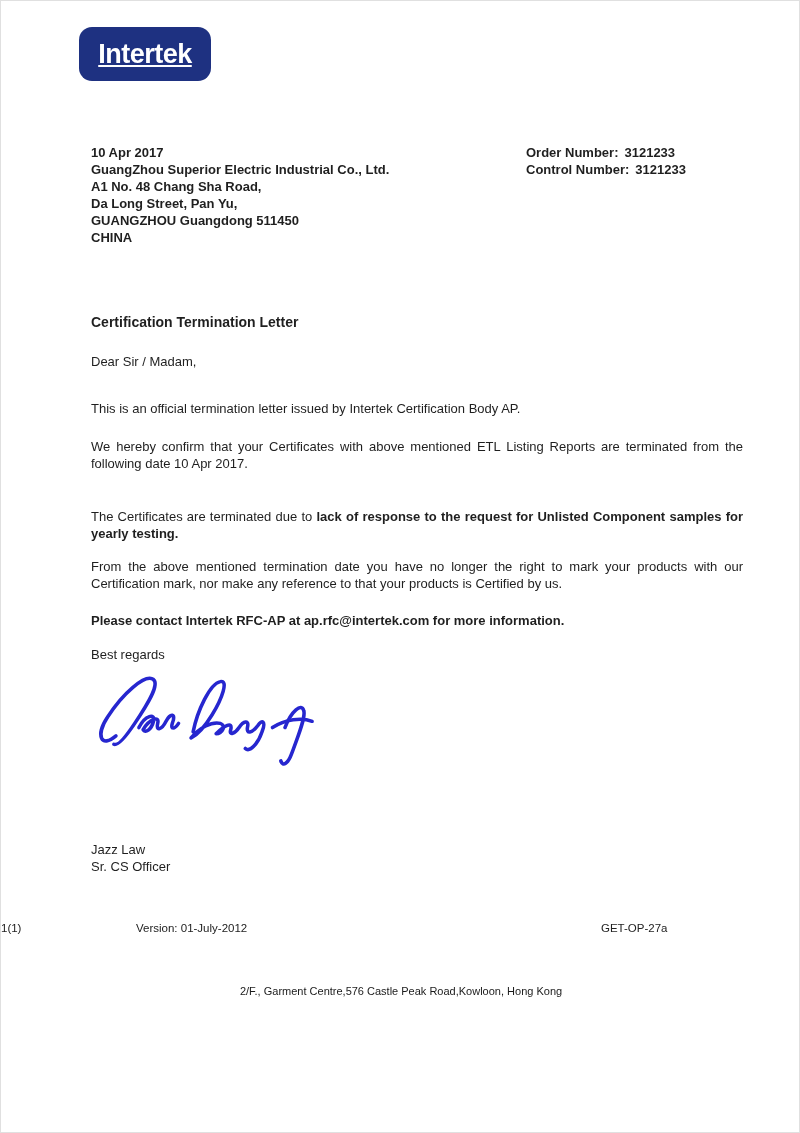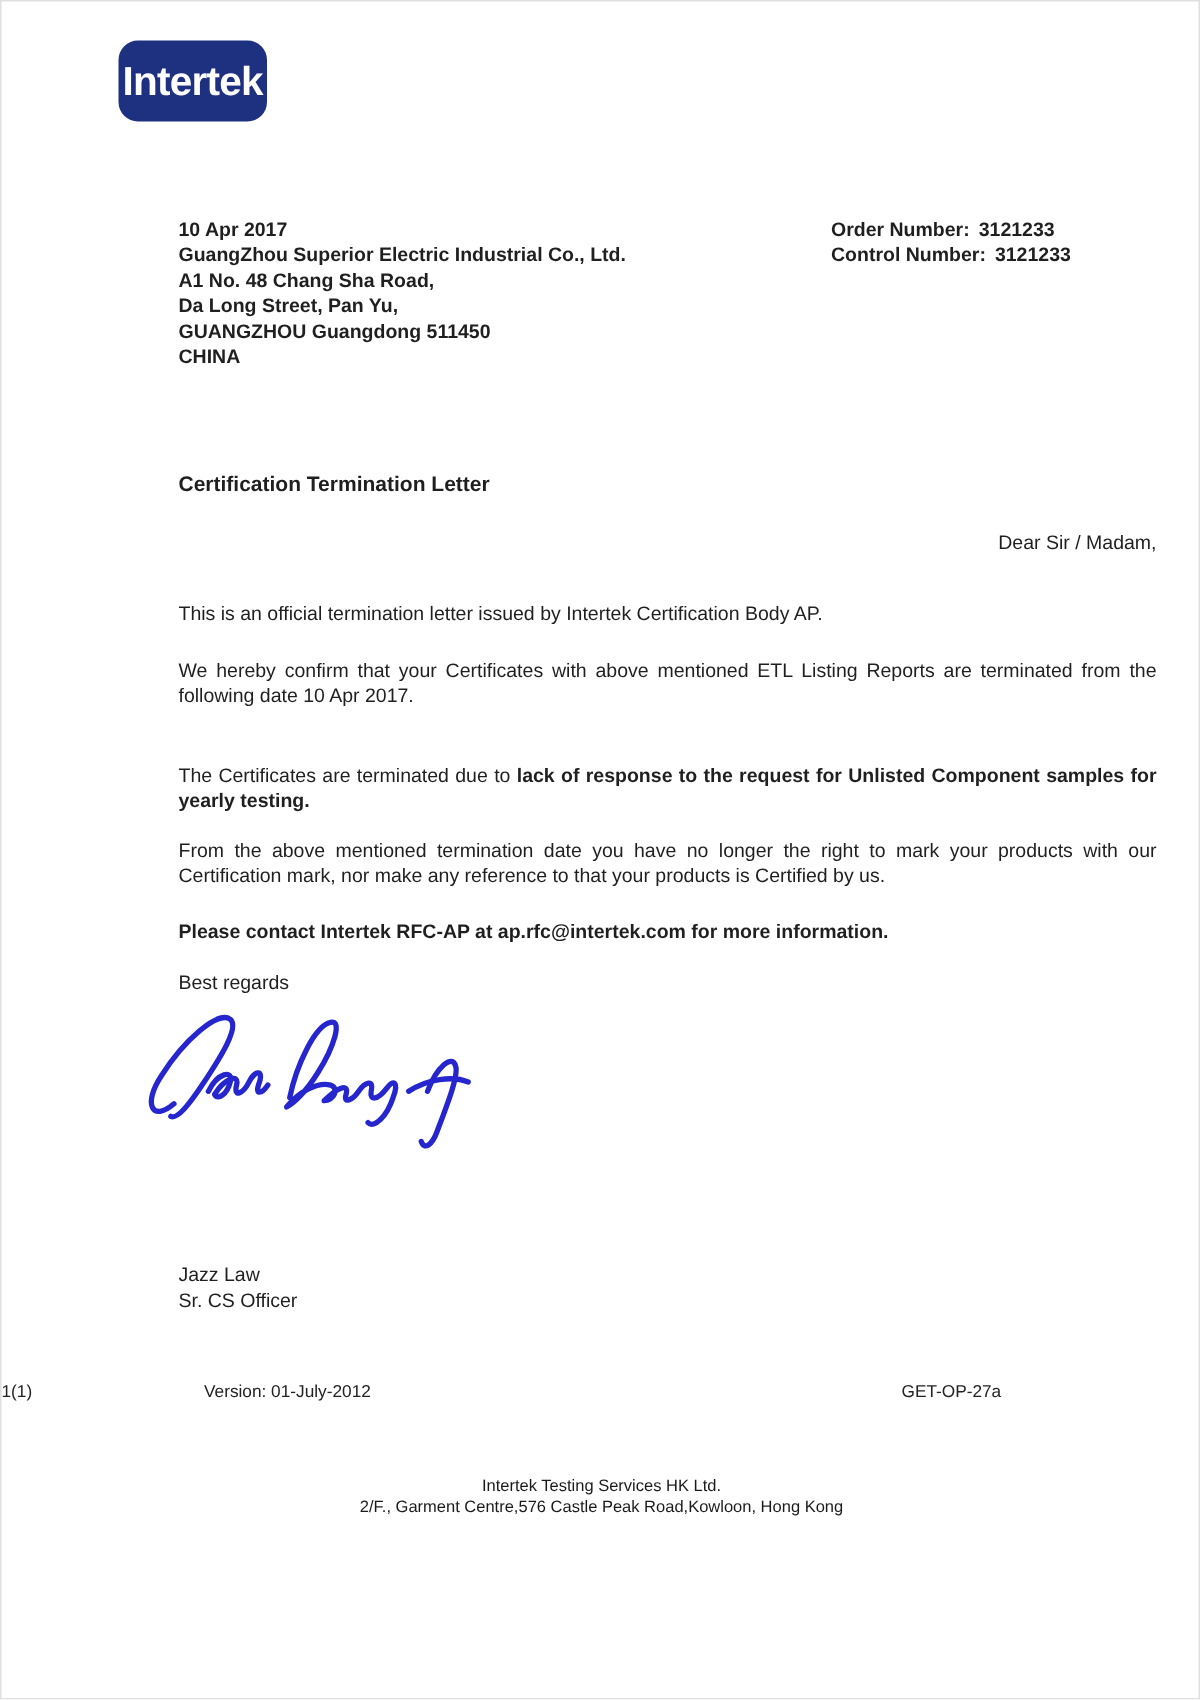--- a/index.html
+++ b/index.html
@@ -13,41 +13,42 @@
     width: 800px;
     height: 1133px;
     background: #ffffff;
     border: 1px solid #e0e0e0;
     overflow: hidden;
   }
   .logo {
     position: absolute;
     left: 78px;
     top: 26px;
-    width: 99px;
+    width: 132px;
     height: 54px;
     border-radius: 13px;
     display: flex;
     align-items: center;
     justify-content: center;
     color: #ffffff;
     font-size: 27px;
     font-weight: bold;
     letter-spacing: -0.5px;
+    text-decoration: underline;
   }
-  .block { position: absolute; left: 90px; width: 652px; font-size: 13px; line-height: 17px; margin-left: 28px; }
+  .block { position: absolute; left: 90px; width: 652px; font-size: 13px; line-height: 17px; }
   .bold { font-weight: bold; }
   .justify { text-align: justify; }
   .address { top: 143px; font-weight: bold; }
   .orders { top: 143px; left: 525px; width: 230px; font-weight: bold; }
   .orders .row { display: flex; }
   .orders .lbl { margin-right: 6px; }
   .subject { top: 262px; width: 658px; }
   .title { top: 311px; font-size: 14px; line-height: 20px; font-weight: bold; }
-  .salutation { top: 352px; text-align: right; }
+  .salutation { top: 352px; }
   .p1 { top: 399px; }
   .p2 { top: 437px; }
   .p3 { top: 507px; }
   .p4 { top: 557px; }
   .p5 { top: 611px; font-weight: bold; }
   .closing { top: 645px; }
   .sig-wrap { position: absolute; left: 92px; top: 668px; width: 240px; height: 115px; }
   .signer { top: 840px; }
   .version-row { position: absolute; top: 921px; left: 0; width: 800px; font-size: 11.5px; color: #222; }
   .version-row .version { position: absolute; left: 135px; }
@@ -120,17 +121,16 @@
     <div>Sr. CS Officer</div>
   </div>
 
   <div class="version-row">
     <span class="version">Version: 01-July-2012</span>
     <span class="pageno">1(1)</span>
     <span class="doccode">GET-OP-27a</span>
   </div>
 
   <div class="footer">
-    <div>Intertek Testing Services HK Ltd.</div>
     <div>2/F., Garment Centre,576 Castle Peak Road,Kowloon, Hong Kong</div>
   </div>
 
 </div>
 
 </body></html>

